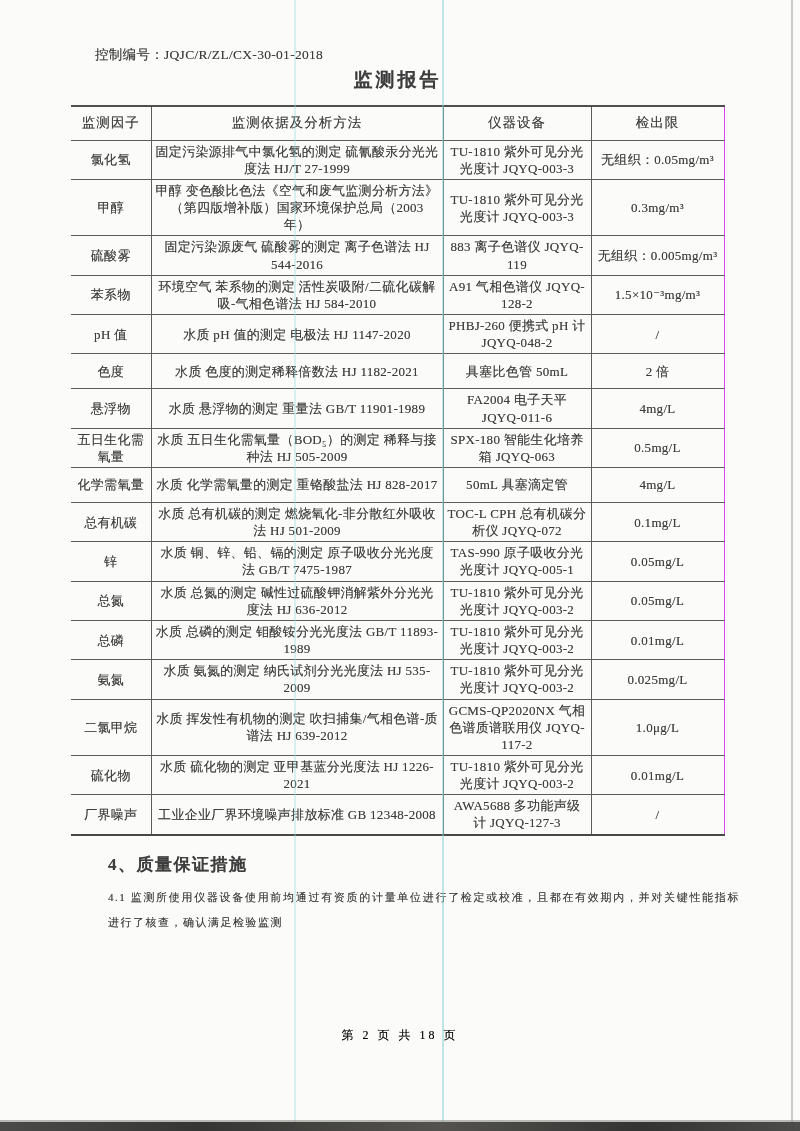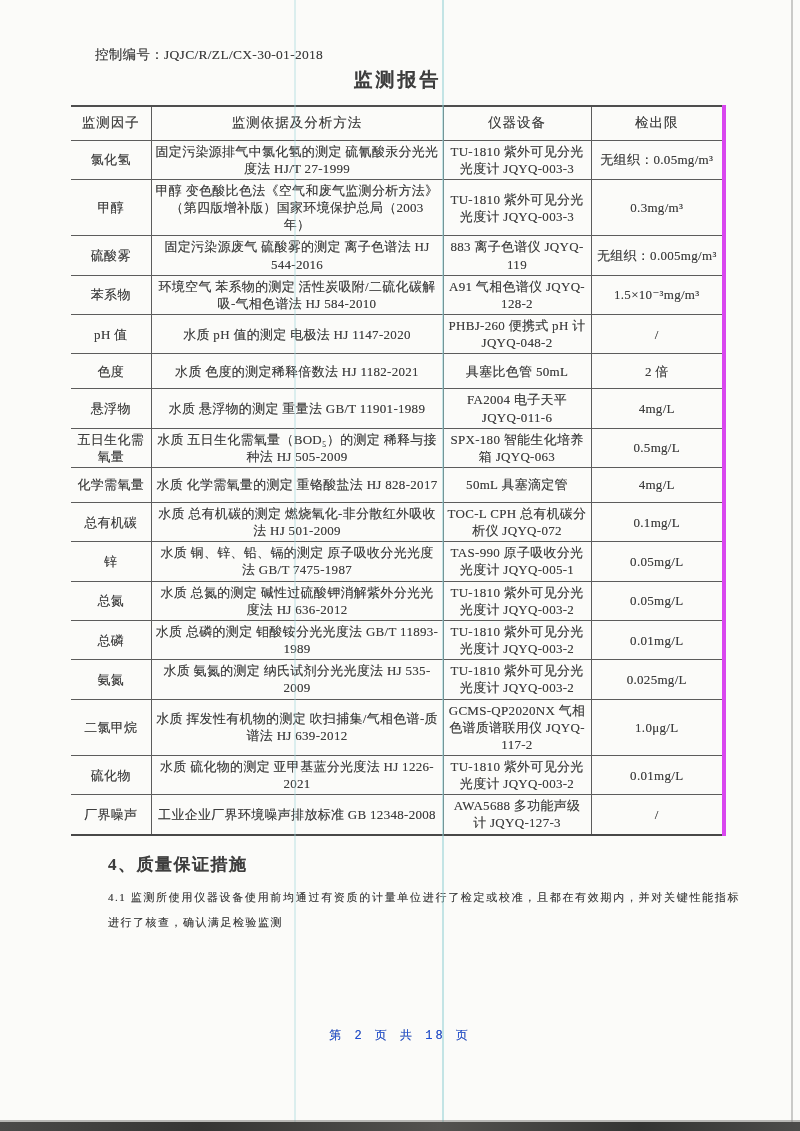--- a/index.html
+++ b/index.html
@@ -10,39 +10,39 @@
     color:#3d3d3d;
     text-shadow:0 0 0.5px rgba(70,70,70,0.55);
   }
   
   .doc-header { display:flex; padding:46px 58px 0 95px; font-size:13.5px; letter-spacing:0.3px; }
   .doc-header .spacer { flex:1; }
   .doc-title { width:653px; margin:3px 0 12px 71px; text-align:center;
                font-size:19px; font-weight:bold; letter-spacing:3px; line-height:1.35; }
   
   table.monitor { border-collapse:collapse; width:653px; margin:2px 0 0 71px; table-layout:fixed; }
-  table.monitor { border-top:2px solid #4e4e4e; border-bottom:2.5px solid #484848; border-right:4px solid #d946ef; }
+  table.monitor { border-top:2px solid #4e4e4e; border-bottom:2.5px solid #484848; border-right:1px solid #d946ef; }
   table.monitor th, table.monitor td {
     border-top:1px solid #5c5c5c; border-left:1px solid #5c5c5c;
     font-weight:normal; text-align:center; vertical-align:middle;
     font-size:13px; line-height:1.32; padding:2px 4px; height:30px;
     letter-spacing:0.3px; word-break:break-word;
   }
   table.monitor th { font-size:13.5px; height:29px; letter-spacing:1px; }
   table.monitor th:first-child, table.monitor td:first-child { border-left:none; }
   col.c-factor { width:80px; } col.c-method { width:292px; }
   col.c-instrument { width:148px; } col.c-limit { width:133px; }
   td.col-factor { font-size:13.5px; letter-spacing:0.5px; }
   
   .qa-section { margin:18px 0 0 108px; width:632px; }
   .qa-heading { font-size:17px; font-weight:bold; letter-spacing:1.5px; line-height:1.35; }
   .qa-paragraph { margin-top:8px; font-size:11px; line-height:2.3;
                   letter-spacing:1.5px; text-align:justify; }
   .page-footer { position:absolute; left:0; top:1027px; width:100%; text-align:center;
-                 font-size:12px; letter-spacing:3px; color:#1d4ed8;font-family:Liberation Mono, monospace; }
+                 font-size:12px; letter-spacing:3px; color:#000000; }
   
   .scan-line { position:absolute; top:0; height:1122px; pointer-events:none; }
   .scan-line.one { left:294px; width:2px; background:rgba(160,214,218,0.35); }
   .scan-line.two { left:442px; width:2px; background:rgba(140,205,210,0.5); }
   .page-right-edge { position:absolute; top:0; right:7px; width:2px; height:1122px;
                      background:rgba(170,170,166,0.6); pointer-events:none; }
   .bottom-scan-band { position:absolute; left:0; bottom:0; width:100%; height:9px;
     background:linear-gradient(90deg,#4a4a48,#353533 25%,#53524f 55%,#333432 80%,#4c4c4a); }
   .bottom-scan-band::before { content:""; position:absolute; top:-2px; left:0; width:100%;
     height:2px; background:rgba(130,130,126,0.55); }

